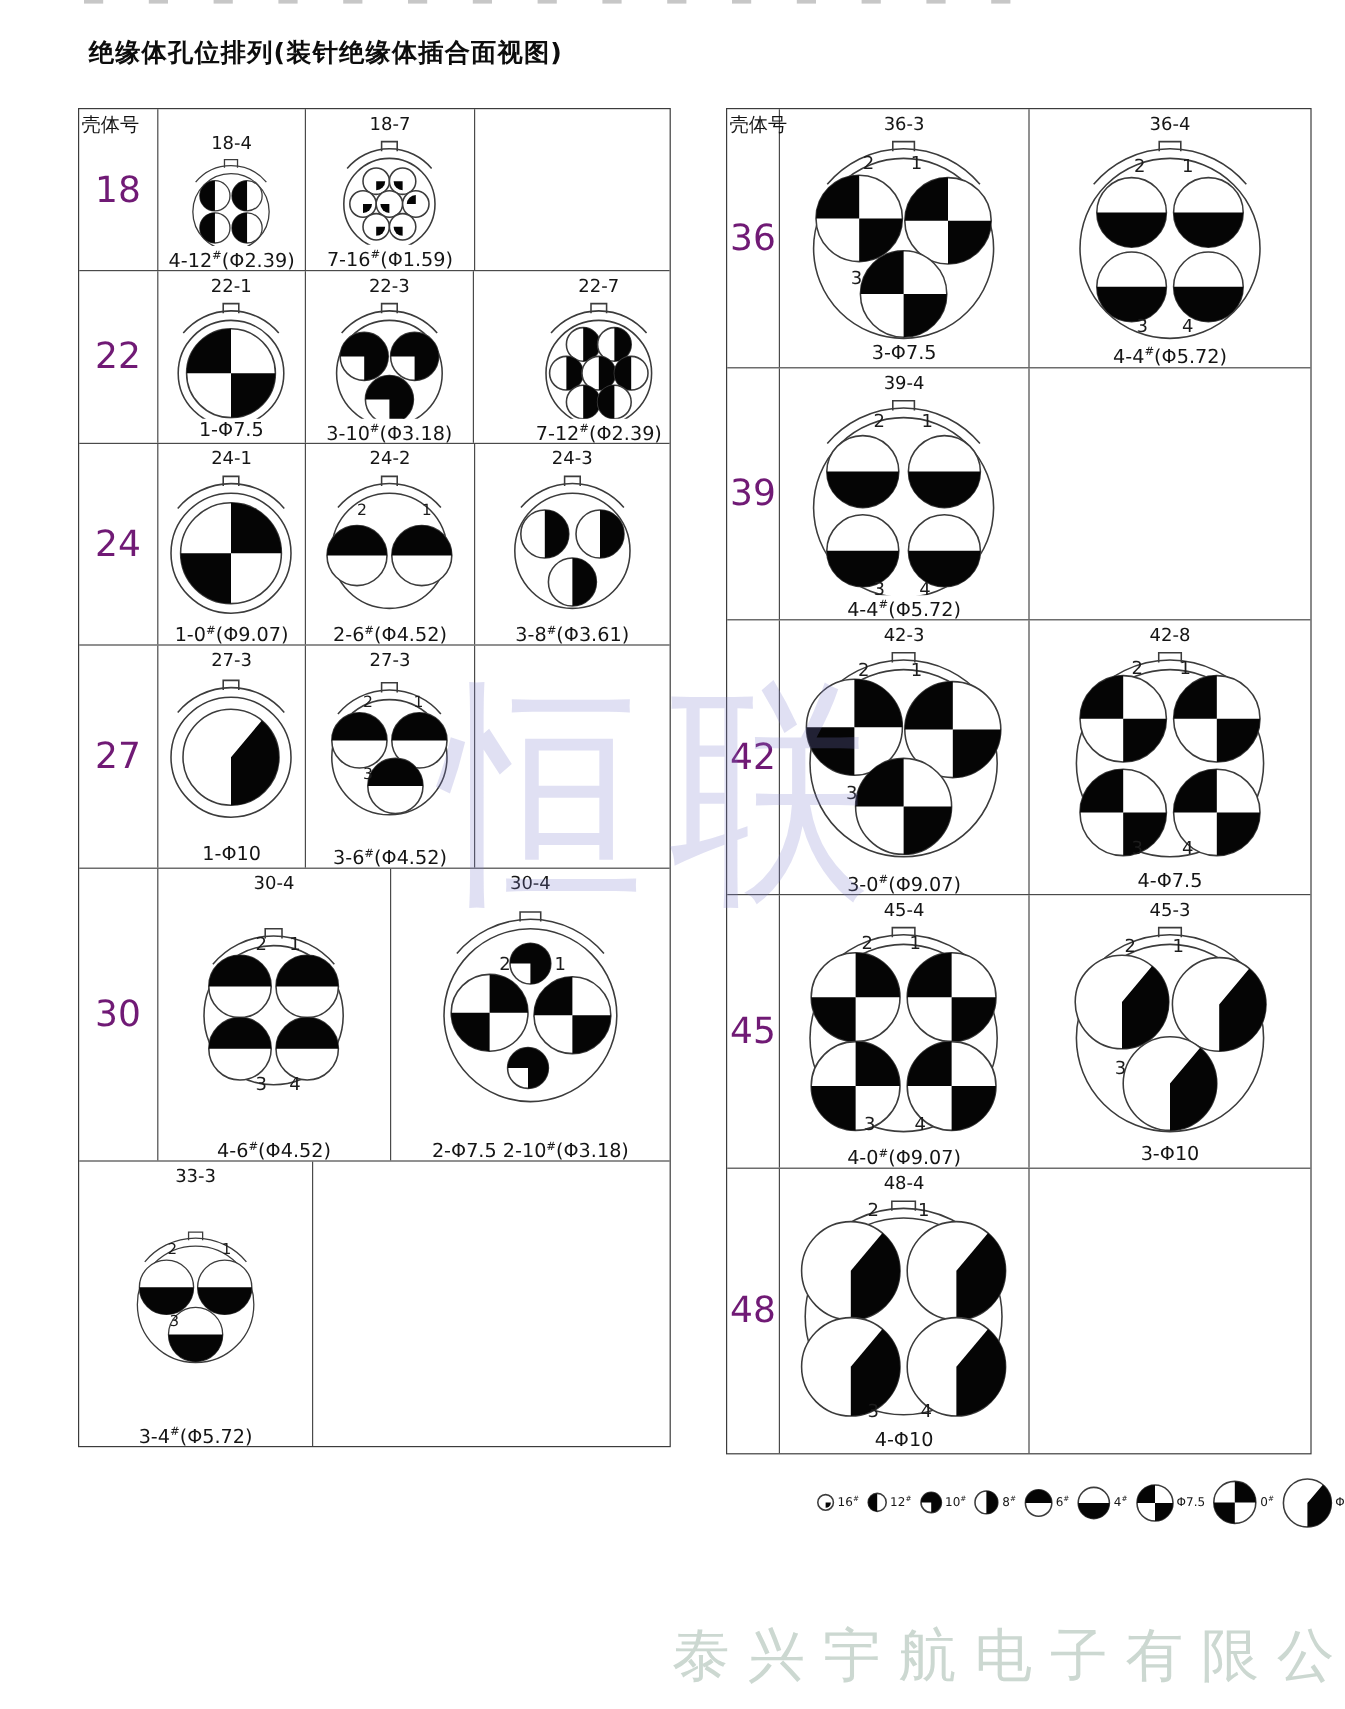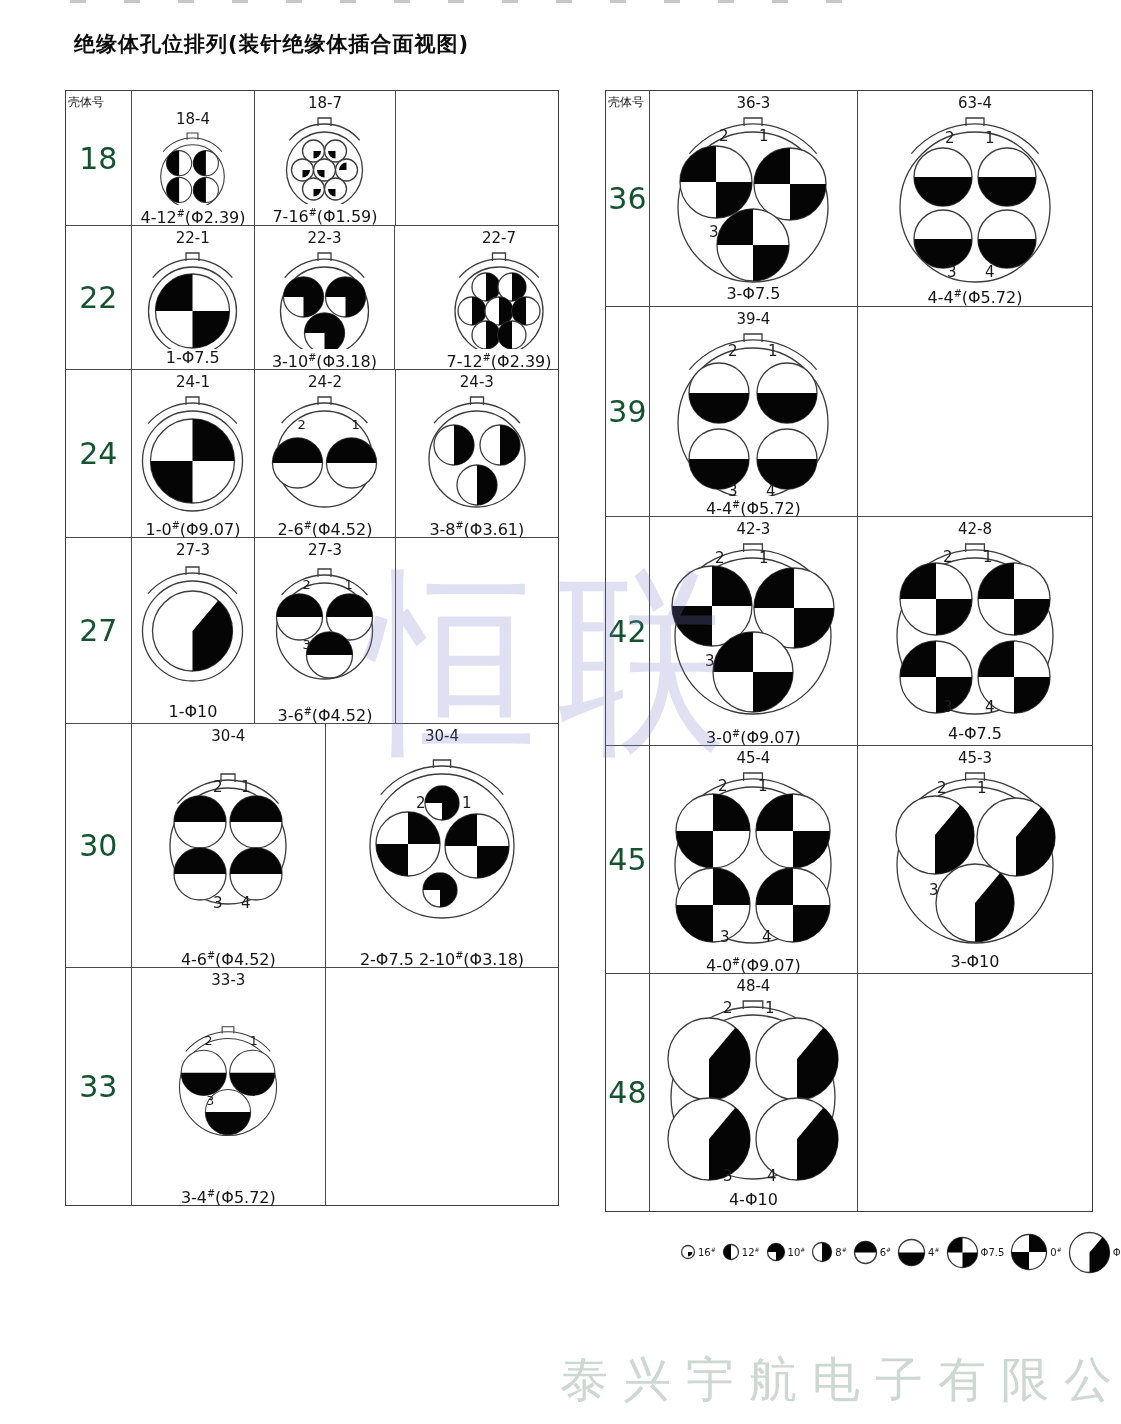--- a/index.html
+++ b/index.html
@@ -6,22 +6,22 @@
   #page{position:relative;width:1121px;height:1424px;background:#fff;overflow:hidden;
         font-family:"DejaVu Sans","Liberation Sans",sans-serif;color:#111;}
   #title{position:absolute;left:74px;top:30px;font-size:21px;font-weight:700;
          letter-spacing:1px;color:#0d0d0d;}
   
   .tbl{position:absolute;border:1.4px solid #3c3c3c;box-sizing:border-box;background:transparent;}
   .trow{display:flex;box-sizing:border-box;}
   .trow + .trow{border-top:1px solid #4a4a4a;}
   .lcell{position:relative;box-sizing:border-box;border-right:1px solid #4a4a4a;
          display:flex;align-items:center;justify-content:center;}
-  .shellno{font-size:30px;font-weight:500;color:#14532d;}
-  .colhdr{position:absolute;top:3px;left:2px;font-size:12px;color:#141414;white-space:nowrap;}
+  .shellno{font-size:30px;font-weight:500;color:#701a75;}
+  .colhdr{position:absolute;top:3px;left:2px;font-size:16px;color:#141414;white-space:nowrap;}
   .cell{box-sizing:border-box;display:flex;flex-direction:column;align-items:center;}
   .cell + .cell{border-left:1px solid #4a4a4a;}
   .vname{height:18px;line-height:18px;margin-top:3px;font-size:15px;color:#151515;}
   .vspec{height:20px;line-height:18px;font-size:16px;color:#151515;white-space:nowrap;}
   .vspec sup,.lglabel sup{font-size:0.6em;}
   svg .ln{fill:none;stroke:#3c3c3c;stroke-width:1.3;}
   svg .hc{fill:#fff;stroke:#3c3c3c;stroke-width:1.3;}
   svg .bk{fill:#050505;stroke:none;}
   svg .hl{font-family:"DejaVu Sans",sans-serif;fill:#1c1c1c;}
   
@@ -450,23 +450,20 @@
                   <path class="bk" d="M0 0 L-17 0 A17 17 0 1 1 0 17 Z"></path>
                 </g>
               </g>
               <text class="hl" x="-26" y="-38" font-size="15">2</text>
               <text class="hl" x="20" y="-38" font-size="15">1</text>
             </svg>
             <div class="vspec">2-Φ7.5 2-10<sup>#</sup>(Φ3.18)</div>
           </div>
         </div>
         <div class="trow" style="height: 238px;">
-          <div class="lcell" style="width: 66px;">
-            <span class="shellno">33</span>
-          </div>
           <div class="cell" style="width: 194px; gap: 16px;">
             <div class="vname">33-3</div>
             <svg width="188" height="196" viewBox="-94.0 -98.0 188 196">
               <path class="ln" d="M-50.6 -42.4 A66 66 0 0 1 50.6 -42.4"></path>
               <path class="ln" d="M-7.0 -64 L-7.0 -72 L7.0 -72 L7.0 -64"></path>
               <circle class="ln" cx="0" cy="0" r="58"></circle>
               <g transform="translate(-29 -17)">
                 <circle class="hc" r="27"></circle>
                 <g transform="rotate(90)">
                   <path class="bk" d="M0 -27 A27 27 0 0 1 0 27 Z"></path>
@@ -526,21 +523,21 @@
                   <path class="bk" d="M0 0 L-36 0 A36 36 0 0 0 0 36 Z"></path>
                 </g>
               </g>
               <text class="hl" x="-34" y="-66" font-size="15">2</text>
               <text class="hl" x="6" y="-66" font-size="15">1</text>
               <text class="hl" x="-44" y="30" font-size="15">3</text>
             </svg>
             <div class="vspec">3-Φ7.5</div>
           </div>
           <div class="cell" style="width: 236px;">
-            <div class="vname">63-4</div>
+            <div class="vname">36-4</div>
             <svg width="230" height="173" viewBox="-115.0 -95.0 230 173">
               <path class="ln" d="M-63.6 -53.4 A83 83 0 0 1 63.6 -53.4"></path>
               <path class="ln" d="M-9.0 -81 L-9.0 -89 L9.0 -89 L9.0 -81"></path>
               <circle class="ln" cx="0" cy="0" r="75"></circle>
               <g transform="translate(-32 -30)">
                 <circle class="hc" r="29"></circle>
                 <g transform="rotate(90)">
                   <path class="bk" d="M0 -29 A29 29 0 0 1 0 29 Z"></path>
                 </g>
               </g>

